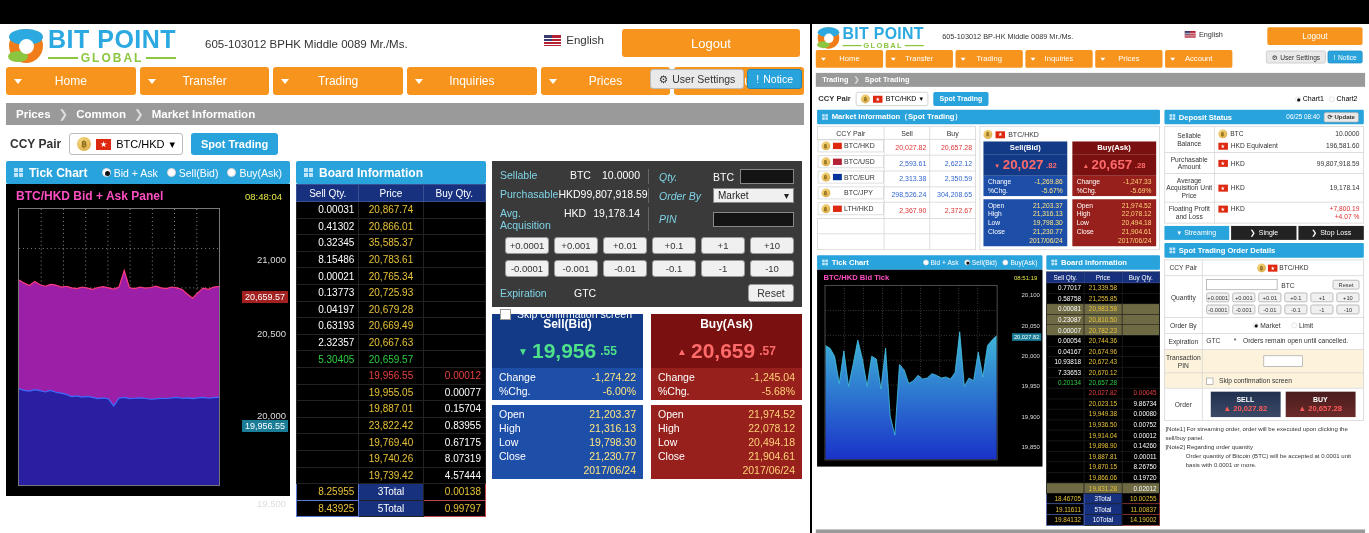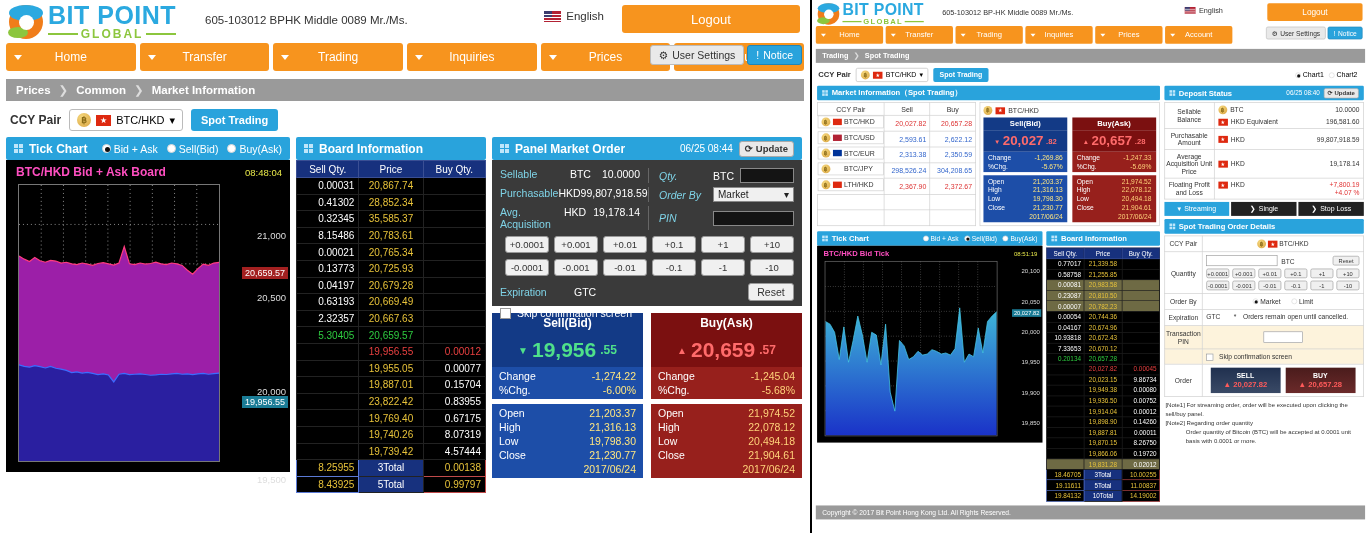--- a/index.html
+++ b/index.html
@@ -1,21 +1,21 @@
 <!DOCTYPE html>
 <html><head>
 <meta charset="utf-8">
 <style>
   * { box-sizing: border-box; margin:0; padding:0; }
   body {
     width:1369px; height:533px; overflow:hidden;
     font-family:"Liberation Sans", sans-serif;
     background:#000; font-size:11px;
   }
-  .stage { position:relative; width:1369px; height:398px; }
+  .stage { position:relative; width:1369px; height:398px;margin-top:24px; }
 
   
   .pane-left { position:absolute; left:0; top:0; width:810px; height:533px; background:#fff; }
 
   .hdr { height:40px; position:relative; background:#fff; }
   .logo { position:absolute; left:8px; top:3px; display:flex; align-items:center; }
   .logo-mark { width:36px; height:34px; position:relative; }
   .logo-mark i { position:absolute; display:block; border-radius:50%; }
   .lm1 { width:34px; height:34px; left:1px; top:0; background:#f07d1a; }
   .lm2 { width:34px; height:16px; left:1px; top:0; background:#2ba9e0; border-radius:17px 17px 0 0;}
@@ -307,21 +307,21 @@
                 <span class="rdot"></span>
                 <span>Sell(Bid)</span>
               </span>
             <span class="radio">
                 <span class="rdot"></span>
                 <span>Buy(Ask)</span>
               </span>
           </span>
         </div>
         <div class="chart-box">
-          <div class="ch-title">BTC/HKD   Bid + Ask Board</div>
+          <div class="ch-title">BTC/HKD   Bid + Ask Panel</div>
           <div class="ch-time">08:48:04</div>
           <svg class="plot" id="leftPlot" viewBox="0 0 202 278" preserveAspectRatio="none">
               <line x1="22.444444444444443" y1="0" x2="22.444444444444443" y2="278" stroke="#ffffff" stroke-width="1" stroke-dasharray="1,3" opacity=".55"></line>
               <line x1="44.888888888888886" y1="0" x2="44.888888888888886" y2="278" stroke="#ffffff" stroke-width="1" stroke-dasharray="1,3" opacity=".55"></line>
               <line x1="67.33333333333333" y1="0" x2="67.33333333333333" y2="278" stroke="#ffffff" stroke-width="1" stroke-dasharray="1,3" opacity=".55"></line>
               <line x1="89.77777777777777" y1="0" x2="89.77777777777777" y2="278" stroke="#ffffff" stroke-width="1" stroke-dasharray="1,3" opacity=".55"></line>
               <line x1="112.22222222222223" y1="0" x2="112.22222222222223" y2="278" stroke="#ffffff" stroke-width="1" stroke-dasharray="1,3" opacity=".55"></line>
               <line x1="134.66666666666666" y1="0" x2="134.66666666666666" y2="278" stroke="#ffffff" stroke-width="1" stroke-dasharray="1,3" opacity=".55"></line>
               <line x1="157.11111111111111" y1="0" x2="157.11111111111111" y2="278" stroke="#ffffff" stroke-width="1" stroke-dasharray="1,3" opacity=".55"></line>
               <line x1="179.55555555555554" y1="0" x2="179.55555555555554" y2="278" stroke="#ffffff" stroke-width="1" stroke-dasharray="1,3" opacity=".55"></line>
@@ -330,21 +330,21 @@
               <line x1="0" y1="119.14285714285714" x2="202" y2="119.14285714285714" stroke="#ffffff" stroke-width="1" stroke-dasharray="1,3" opacity=".55"></line>
               <line x1="0" y1="158.85714285714286" x2="202" y2="158.85714285714286" stroke="#ffffff" stroke-width="1" stroke-dasharray="1,3" opacity=".55"></line>
               <line x1="0" y1="198.57142857142858" x2="202" y2="198.57142857142858" stroke="#ffffff" stroke-width="1" stroke-dasharray="1,3" opacity=".55"></line>
               <line x1="0" y1="238.28571428571428" x2="202" y2="238.28571428571428" stroke="#ffffff" stroke-width="1" stroke-dasharray="1,3" opacity=".55"></line>
               <polygon points="0,278 0.0,71.5 5.3,74.7 10.6,77.0 15.9,73.1 21.3,76.3 26.6,77.8 31.9,75.9 37.2,76.6 42.5,78.6 47.8,77.8 53.2,79.4 58.5,80.2 63.8,78.6 69.1,79.7 74.4,81.0 79.7,79.1 85.1,78.2 90.4,79.4 95.7,80.7 101.0,78.6 106.3,62.0 111.6,79.4 116.9,80.2 122.3,78.6 127.6,79.7 132.9,79.1 138.2,77.8 143.5,79.4 148.8,80.2 154.2,78.6 159.5,79.4 164.8,81.0 170.1,85.8 175.4,89.8 180.7,84.2 186.1,79.7 191.4,81.0 196.7,78.6 202.0,78.0 202,278" fill="#9c1fa8"></polygon>
               <polyline points="0.0,71.5 5.3,74.7 10.6,77.0 15.9,73.1 21.3,76.3 26.6,77.8 31.9,75.9 37.2,76.6 42.5,78.6 47.8,77.8 53.2,79.4 58.5,80.2 63.8,78.6 69.1,79.7 74.4,81.0 79.7,79.1 85.1,78.2 90.4,79.4 95.7,80.7 101.0,78.6 106.3,62.0 111.6,79.4 116.9,80.2 122.3,78.6 127.6,79.7 132.9,79.1 138.2,77.8 143.5,79.4 148.8,80.2 154.2,78.6 159.5,79.4 164.8,81.0 170.1,85.8 175.4,89.8 180.7,84.2 186.1,79.7 191.4,81.0 196.7,78.6 202.0,78.0" fill="none" stroke="#ff3b7f" stroke-width="1.2"></polyline>
               <polygon points="0,278 0.0,181.1 5.3,182.7 10.6,183.5 15.9,181.9 21.3,183.0 26.6,184.3 31.9,182.7 37.2,184.6 42.5,185.5 47.8,186.7 53.2,189.0 58.5,188.2 63.8,189.4 69.1,188.7 74.4,189.8 79.7,190.9 85.1,190.3 90.4,191.4 95.7,198.3 101.0,190.6 106.3,189.8 111.6,190.9 116.9,190.6 122.3,190.3 127.6,190.9 132.9,191.6 138.2,191.3 143.5,190.6 148.8,190.9 154.2,190.3 159.5,189.8 164.8,190.6 170.1,190.2 175.4,190.9 180.7,190.3 186.1,189.8 191.4,190.6 196.7,190.0 202.0,189.5 202,278" fill="#2a1fa0"></polygon>
               <polyline points="0.0,181.1 5.3,182.7 10.6,183.5 15.9,181.9 21.3,183.0 26.6,184.3 31.9,182.7 37.2,184.6 42.5,185.5 47.8,186.7 53.2,189.0 58.5,188.2 63.8,189.4 69.1,188.7 74.4,189.8 79.7,190.9 85.1,190.3 90.4,191.4 95.7,198.3 101.0,190.6 106.3,189.8 111.6,190.9 116.9,190.6 122.3,190.3 127.6,190.9 132.9,191.6 138.2,191.3 143.5,190.6 148.8,190.9 154.2,190.3 159.5,189.8 164.8,190.6 170.1,190.2 175.4,190.9 180.7,190.3 186.1,189.8 191.4,190.6 196.7,190.0 202.0,189.5" fill="none" stroke="#3b6cff" stroke-width="1.2"></polyline>
             </svg>
           <div class="ylab" id="lt0" style="top:70px">21,000</div>
-          <div class="ylab" id="lt1" style="top:132px">20,500</div>
+          <div class="ylab" id="lt1" style="top:144px">20,500</div>
           <div class="ylab" id="lt2" style="top:226px">20,000</div>
           <div class="ylab" id="lt3" style="top:314px">19,500</div>
           <div class="tag tag-ask" style="top:107px">20,659.57</div>
           <div class="tag tag-bid" style="top:236px">19,956.55</div>
         </div>
       </div>
 
       <div class="col-board">
         <div class="ptitle">
           <span class="grid4">
@@ -364,21 +364,21 @@
           </tr>
             </thead>
           <tbody id="leftBoardBody">
               <tr>
                 <td class="q">0.00031</td>
                 <td class="p">20,867.74</td>
                 <td class="b"></td>
               </tr>
               <tr>
                 <td class="q">0.41302</td>
-                <td class="p">28,852.34</td>
+                <td class="p">20,866.01</td>
                 <td class="b"></td>
               </tr>
               <tr>
                 <td class="q">0.32345</td>
                 <td class="p">35,585.37</td>
                 <td class="b"></td>
               </tr>
               <tr>
                 <td class="q">8.15486</td>
                 <td class="p">20,783.61</td>
@@ -457,35 +457,20 @@
               <tr class="tot">
                 <td class="q">8.43925</td>
                 <td>5Total</td>
                 <td class="b">0.99797</td>
               </tr>
             </tbody>
         </table>
       </div>
 
       <div class="col-order">
-        <div class="ptitle">
-          <span class="grid4">
-              <b></b>
-              <b></b>
-              <b></b>
-              <b></b>
-            </span>
-          <span>Panel Market Order</span>
-          <span class="spacer"></span>
-          <span class="upd">06/25 08:44</span>
-          <span class="updbtn">
-              <span>⟳</span>
-              <span>Update</span>
-            </span>
-        </div>
         <div class="ord">
           <div class="row">
             <div class="lft">
               <span class="k">Sellable</span>
               <span class="c">BTC</span>
               <span class="v">10.0000</span>
             </div>
             <div class="rgt">
               <span class="k">Qty.</span>
               <span class="u">BTC</span>

